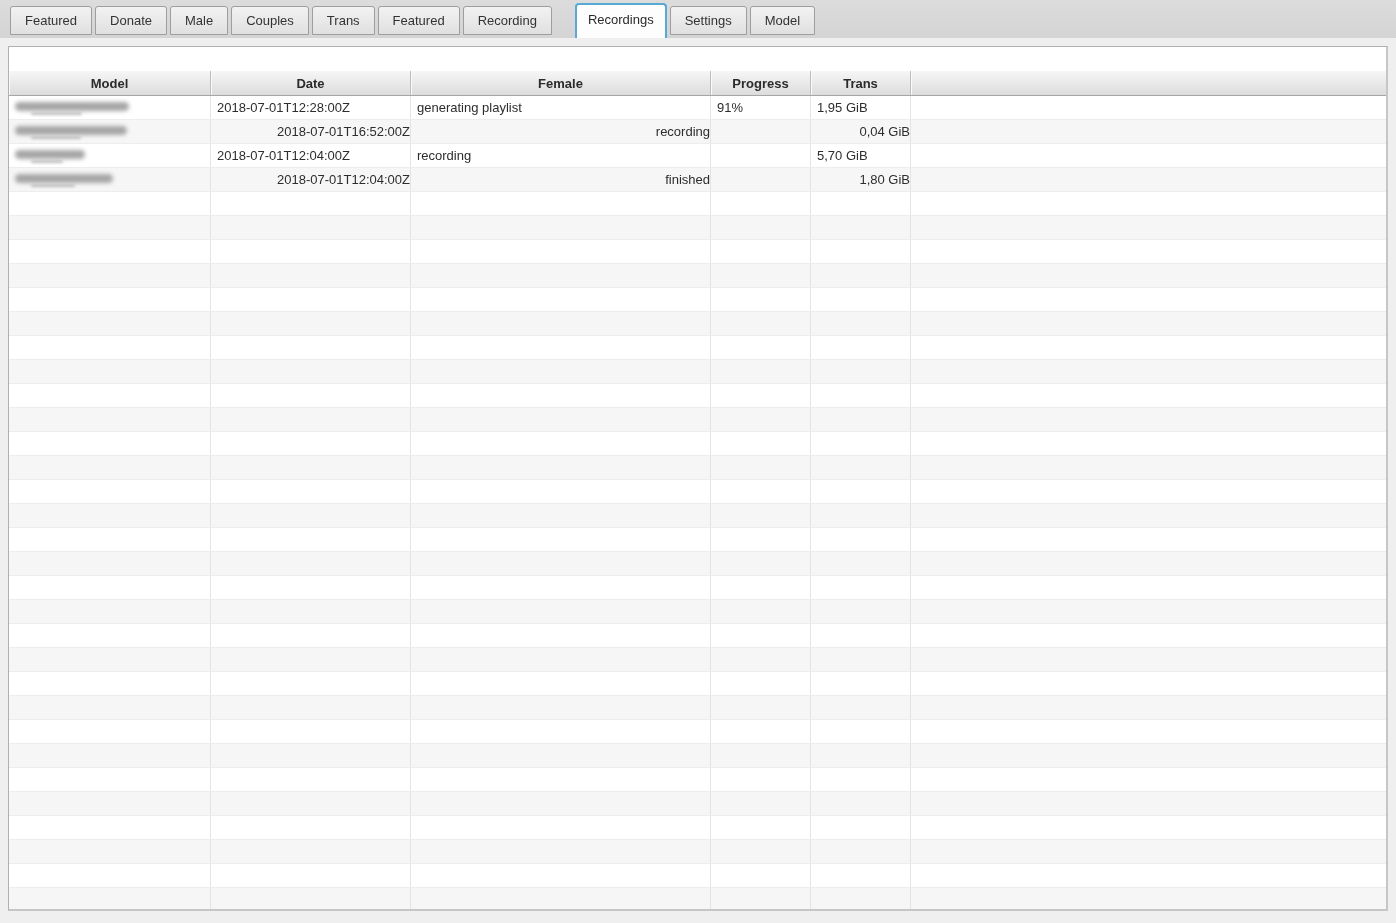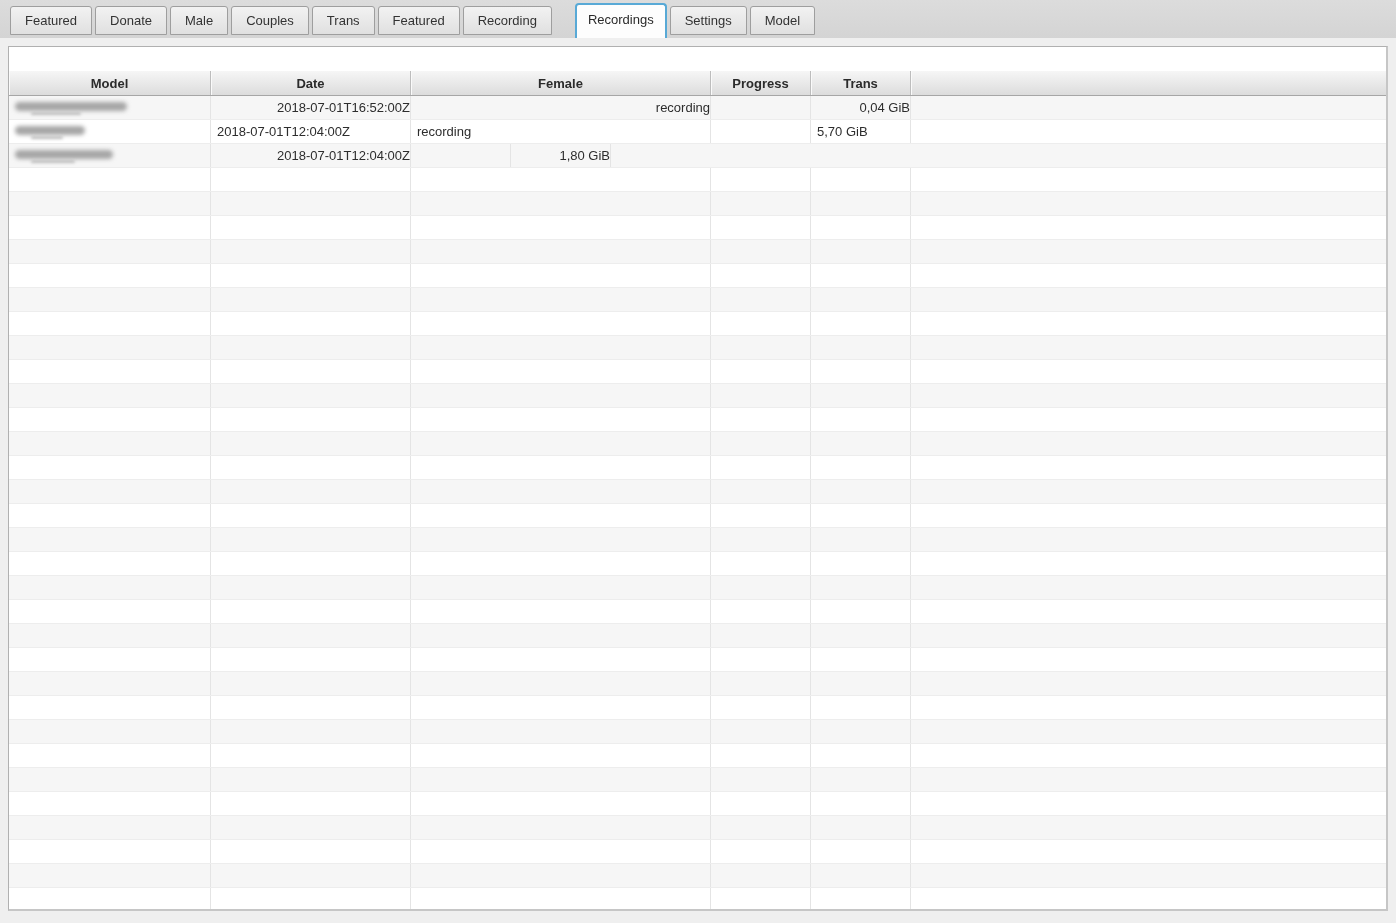--- a/index.html
+++ b/index.html
@@ -138,20 +138,33 @@
   <div class="table">
     <div class="thead">
       <div class="th c0">Model</div>
       <div class="th c1">Date</div>
       <div class="th c2">Female</div>
       <div class="th c3">Progress</div>
       <div class="th c4">Trans</div>
       <div class="th c5"></div>
     </div>
     <div class="tbody">
+        <div class="trow">
+          <div class="td c0">
+            <div class="redacted" style="width: 114px;">
+              <div class="blob"></div>
+              <div class="smudge"></div>
+            </div>
+          </div>
+          <div class="td c1">2018-07-01T12:28:00Z</div>
+          <div class="td c2">generating playlist</div>
+          <div class="td c3">91%</div>
+          <div class="td c4">1,95 GiB</div>
+          <div class="td c5"></div>
+        </div>
         <div class="trow odd">
           <div class="td c0">
             <div class="redacted" style="width: 112px;">
               <div class="blob"></div>
               <div class="smudge"></div>
             </div>
           </div>
           <div class="td c1">2018-07-01T16:52:00Z</div>
           <div class="td c2">recording</div>
           <div class="td c3"></div>
@@ -172,20 +185,21 @@
           <div class="td c5"></div>
         </div>
         <div class="trow odd">
           <div class="td c0">
             <div class="redacted" style="width: 98px;">
               <div class="blob"></div>
               <div class="smudge"></div>
             </div>
           </div>
           <div class="td c1">2018-07-01T12:04:00Z</div>
+          <div class="td c2">finished</div>
           <div class="td c3"></div>
           <div class="td c4">1,80 GiB</div>
           <div class="td c5"></div>
         </div>
         <div class="trow">
           <div class="td c0"></div>
           <div class="td c1"></div>
           <div class="td c2"></div>
           <div class="td c3"></div>
           <div class="td c4"></div>

